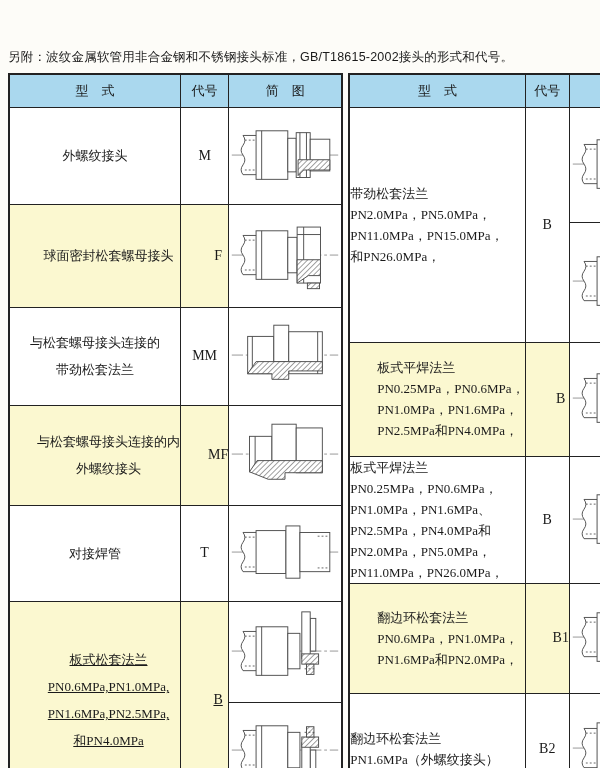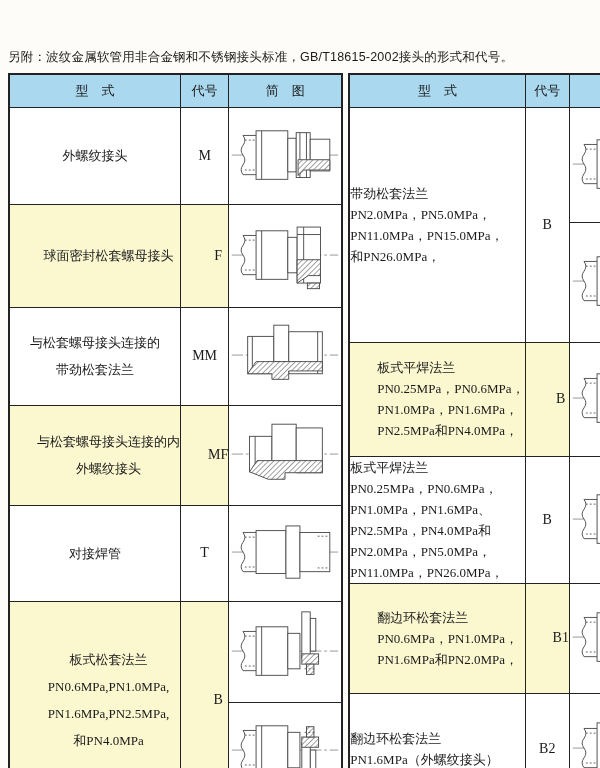--- a/index.html
+++ b/index.html
@@ -160,21 +160,21 @@
                   <path d="M30 26 H15 q4 5.2 0 10.5 t0 10.5 t0 10.5 t0 10.5 H30 Z" stroke="#4a4a4a" stroke-width="1" fill="#ffffff"></path>
                   <path d="M17 31 H28 M17 63 H28" stroke="#4a4a4a" stroke-width="0.9" stroke-dasharray="2 2.2" fill="none"></path>
                   <rect x="29" y="24" width="32" height="46" stroke="#4a4a4a" stroke-width="1" fill="#ffffff"></rect>
                   <rect x="61" y="19" width="15" height="56" stroke="#4a4a4a" stroke-width="1" fill="#ffffff"></rect>
                   <rect x="76" y="26" width="32" height="42" stroke="#4a4a4a" stroke-width="1" fill="#ffffff"></rect>
                   <path d="M95 30 H106 M95 64 H106" stroke="#4a4a4a" stroke-width="0.9" stroke-dasharray="2 2.2" fill="none"></path>
                 </svg>
               </div>
             </td>
           </tr>
-          <tr style="height: 101px;">
+          <tr style="height: 101px; text-decoration: underline;">
             <td class="tcell hl" rowspan="2">
               <div class="tline">板式松套法兰</div>
               <div class="tline">PN0.6MPa,PN1.0MPa,</div>
               <div class="tline">PN1.6MPa,PN2.5MPa,</div>
               <div class="tline">和PN4.0MPa</div>
             </td>
             <td class="ccell hl" rowspan="2">B</td>
             <td class="dcell">
               <div class="diagram">
                 <svg viewBox="0 0 120 96" width="112" height="90">

